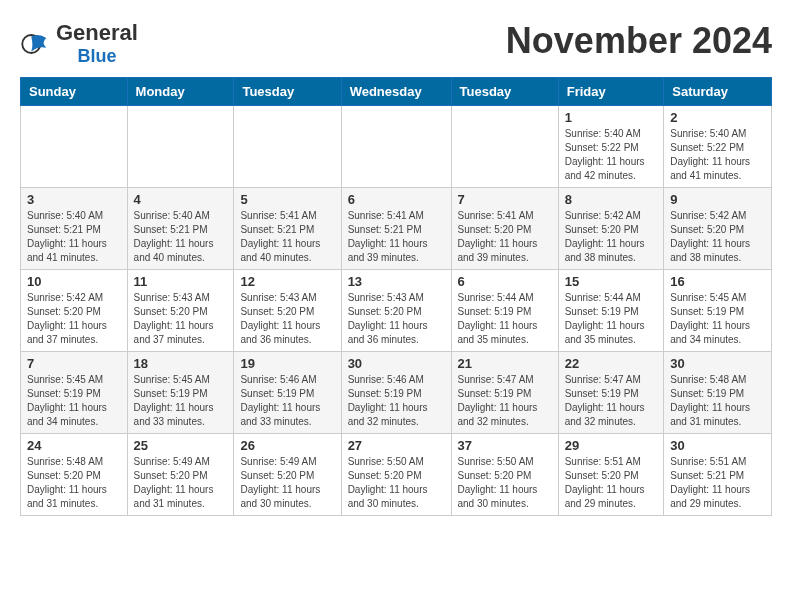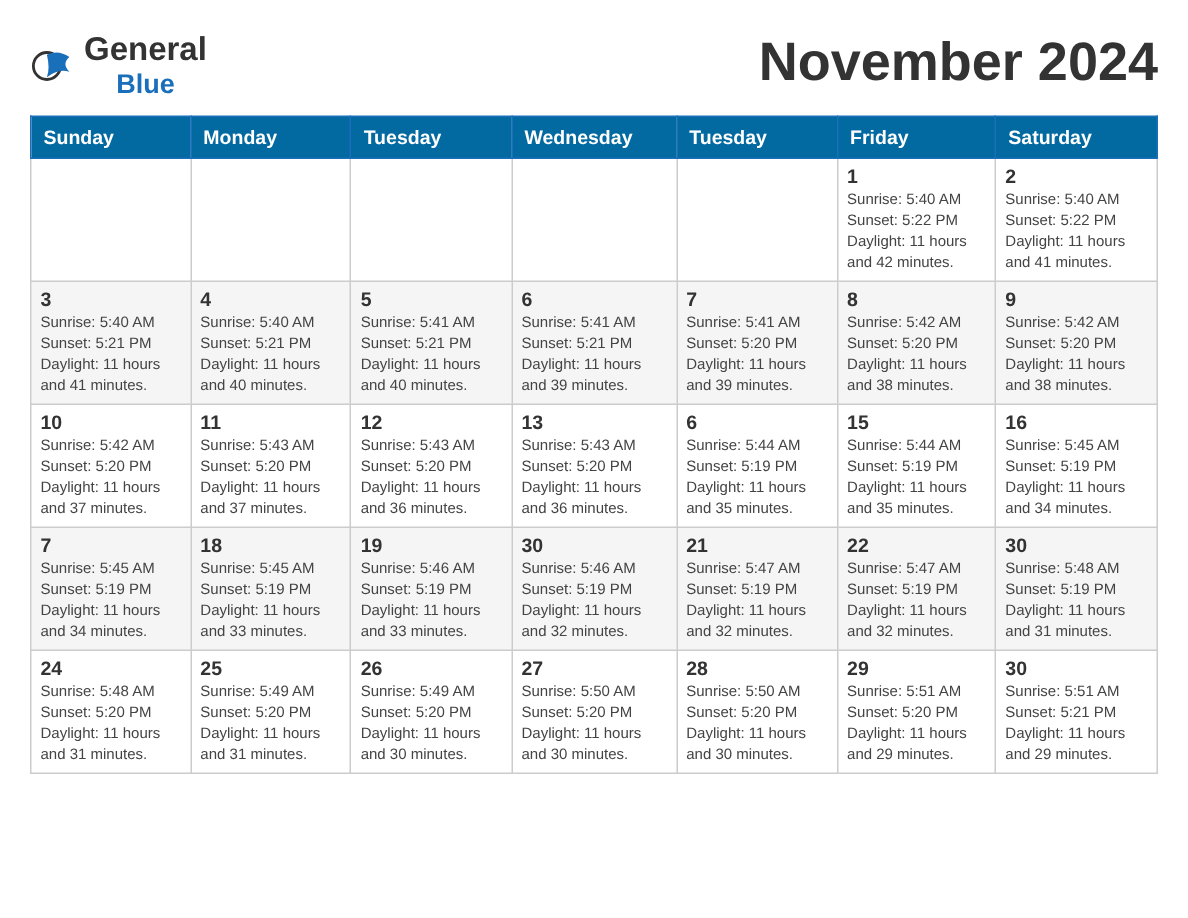--- a/index.html
+++ b/index.html
@@ -225,21 +225,21 @@
 Sunset: 5:20 PM
 Daylight: 11 hours and 30 minutes.</div>
           </td>
           <td>
             <span class="day-num">27</span>
             <div class="day-info" style="white-space: pre-line;">Sunrise: 5:50 AM
 Sunset: 5:20 PM
 Daylight: 11 hours and 30 minutes.</div>
           </td>
           <td>
-            <span class="day-num">28</span>
+            <span class="day-num">37</span>
             <div class="day-info" style="white-space: pre-line;">Sunrise: 5:50 AM
 Sunset: 5:20 PM
 Daylight: 11 hours and 30 minutes.</div>
           </td>
           <td>
             <span class="day-num">29</span>
             <div class="day-info" style="white-space: pre-line;">Sunrise: 5:51 AM
 Sunset: 5:20 PM
 Daylight: 11 hours and 29 minutes.</div>
           </td>

